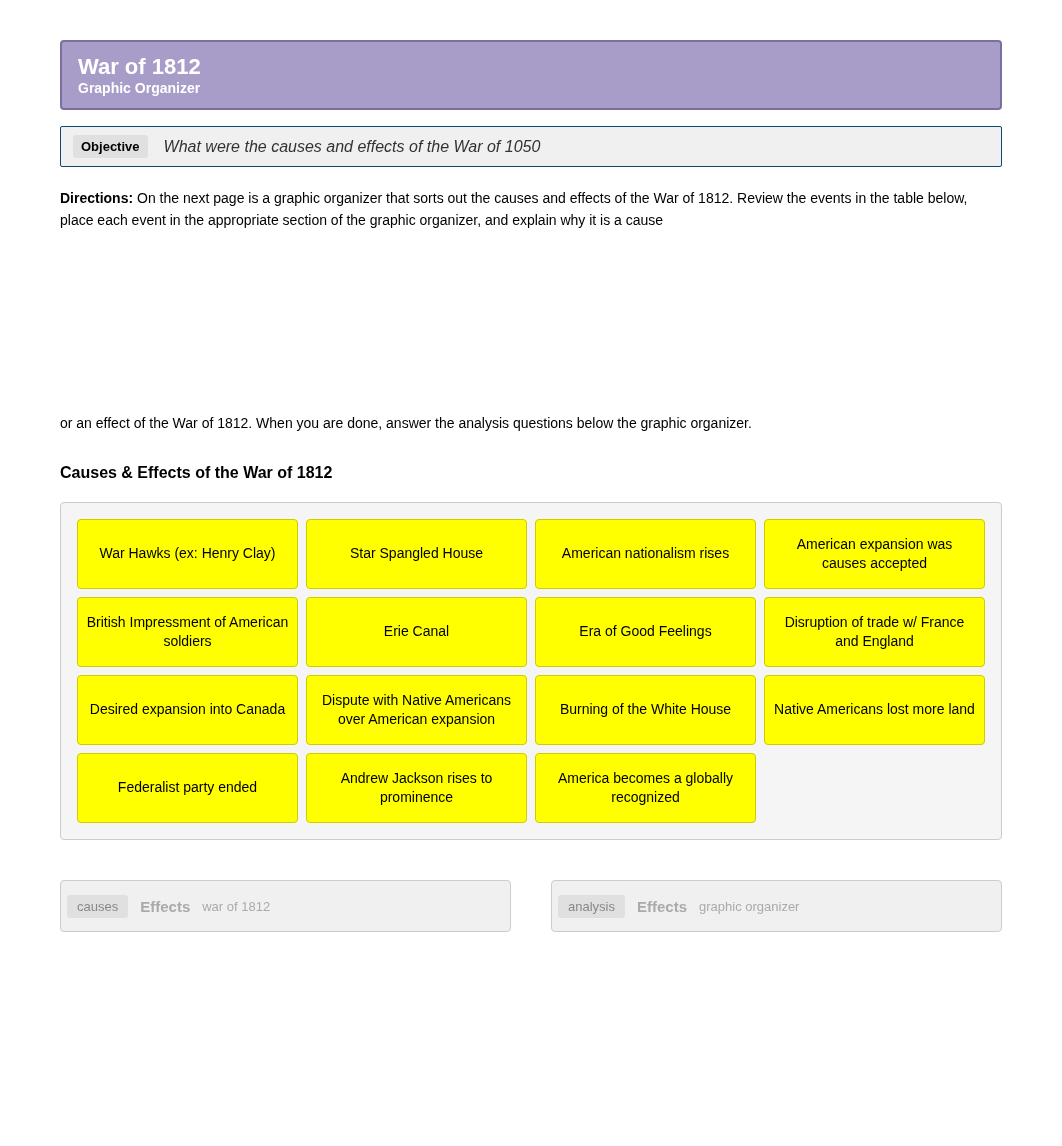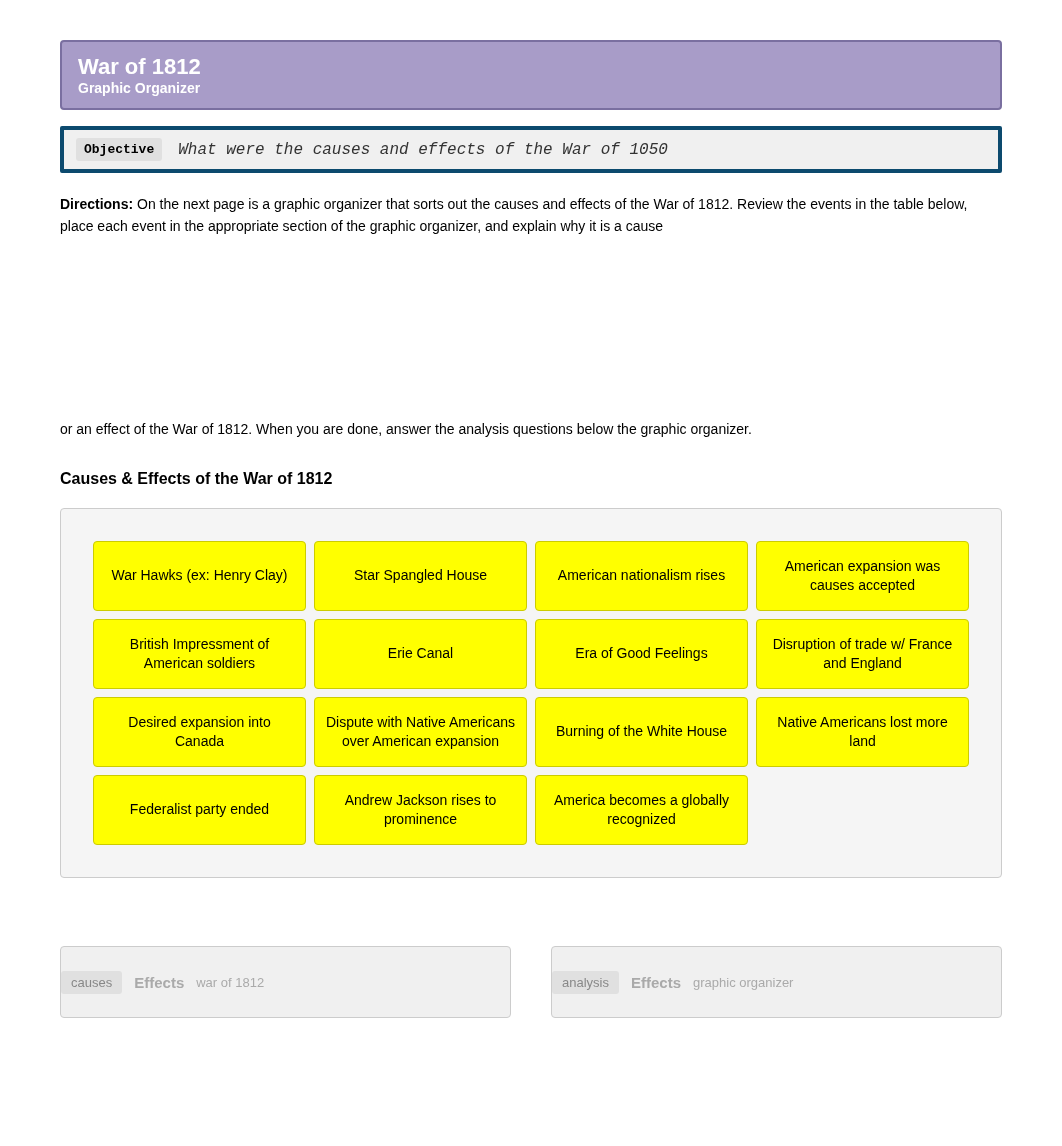--- a/index.html
+++ b/index.html
@@ -38,25 +38,24 @@
     .header-subtitle {
       color: #ffffff;
       font-size: 14px;
       font-weight: bold;
     }
 
     .objective-row {
       display: flex;
       align-items: center;
       background: #f0f0f0;
-      border: 4px solid #0c4a6e;
+      border: 1px solid #0c4a6e;
       padding: 8px 12px;
       margin-bottom: 20px;
       border-radius: 2px;
-      font-family: Liberation Mono, monospace;
     }
 
     .objective-label {
       background: #e0e0e0;
       font-weight: bold;
       font-size: 13px;
       padding: 4px 8px;
       border-radius: 3px;
       margin-right: 16px;
       white-space: nowrap;
@@ -92,21 +91,21 @@
       text-align: left;
       font-weight: bold;
       font-size: 16px;
       margin-bottom: 20px;
     }
 
     .grid-container {
       background: #f5f5f5;
       border: 1px solid #cccccc;
       border-radius: 4px;
-      padding: 32px;
+      padding: 16px;
       display: grid;
       grid-template-columns: repeat(4, 1fr);
       gap: 8px;
       margin-bottom: 40px;
     }
 
     .grid-cell {
       background: #ffff00;
       border: 1px solid #cccc00;
       border-radius: 4px;
@@ -125,26 +124,25 @@
       display: flex;
       gap: 40px;
       margin-top: 20px;
     }
 
     .bottom-box {
       flex: 1;
       background: #f0f0f0;
       border: 1px solid #cccccc;
       border-radius: 4px;
-      height: 72px;
+      height: 52px;
       display: flex;
       align-items: center;
-      padding: 0 0;
+      padding: 0 6px;
       gap: 12px;
-      margin-top: 28px;
     }
 
     .bottom-box-label {
       background: #e0e0e0;
       border-radius: 3px;
       padding: 4px 10px;
       font-size: 13px;
       color: #888888;
     }
 

